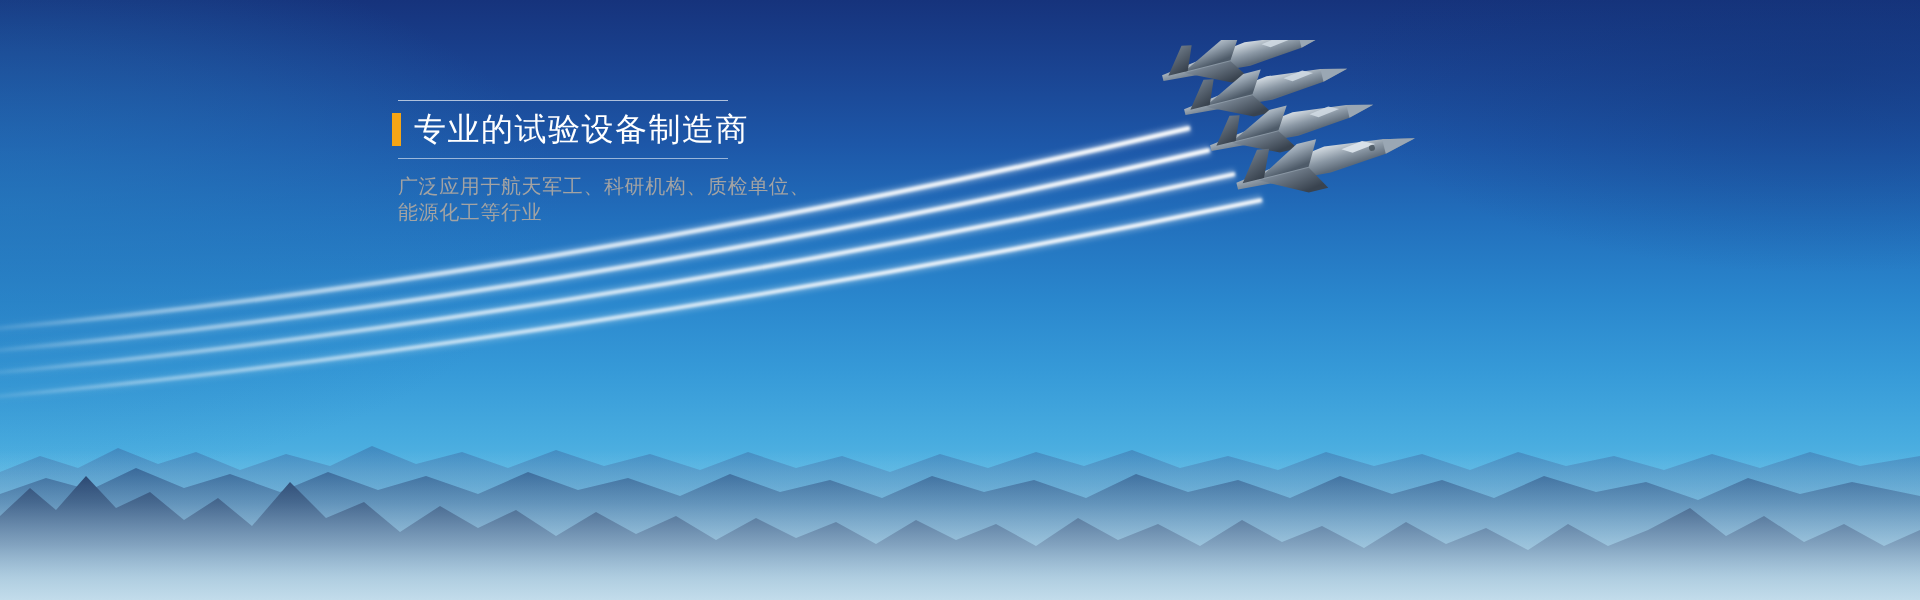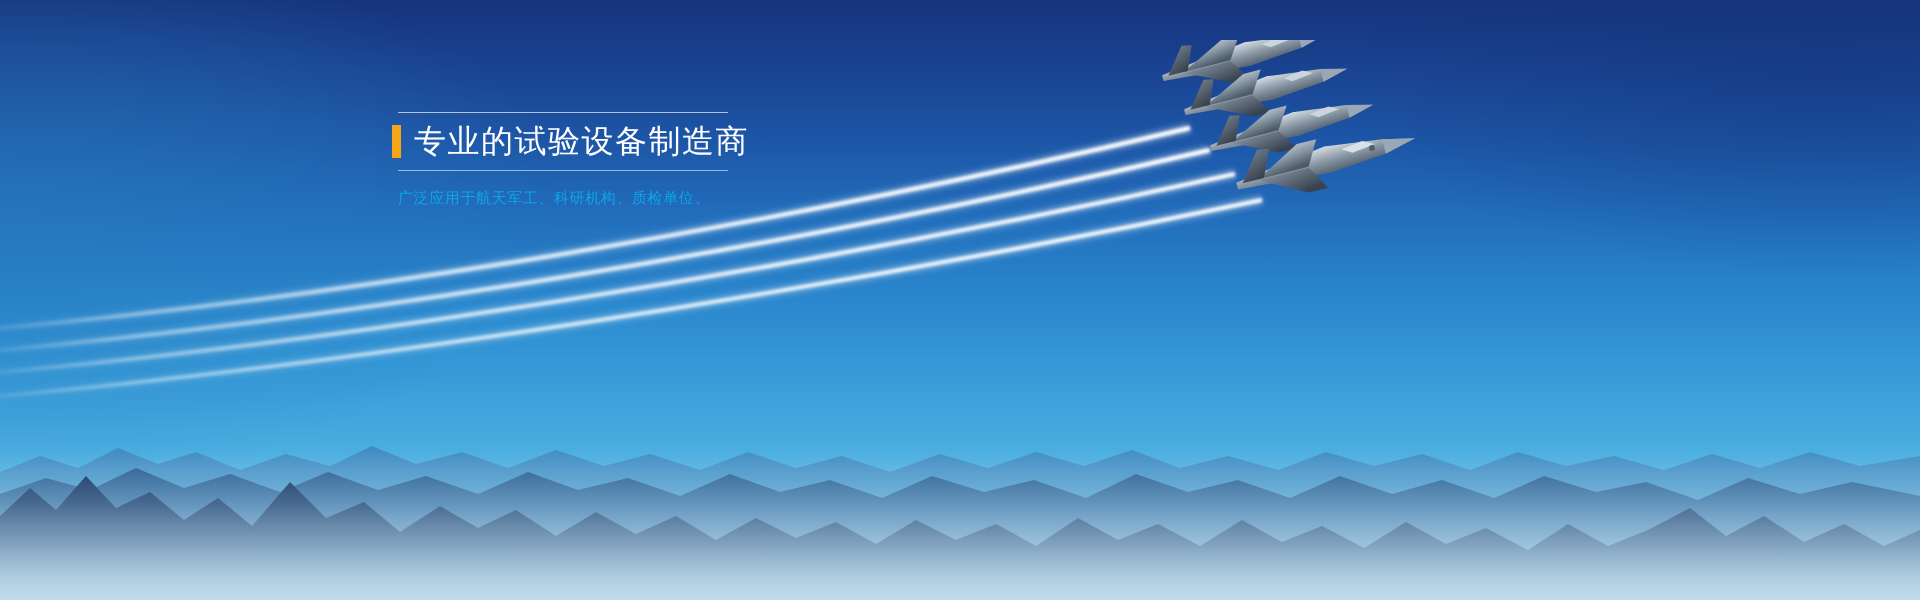--- a/index.html
+++ b/index.html
@@ -96,21 +96,21 @@
       rgba(205,232,243,0.55) 62%,
       rgba(216,238,246,0.72) 85%,
       rgba(222,240,247,0.78) 100%);
     pointer-events: none;
   }
 
   
   .text-block {
     position: absolute;
     left: 392px;
-    top: 112px;
+    top: 100px;
     width: 380px;
   }
   .rule-top {
     width: 330px;
     height: 1px;
     background: rgba(255,255,255,0.65);
     margin-left: 6px;
   }
   .headline-row {
     display: flex;
@@ -135,22 +135,22 @@
   .rule-bottom {
     width: 330px;
     height: 1px;
     background: rgba(255,255,255,0.55);
     margin-left: 6px;
     margin-top: 12px;
   }
   .subtitle {
     margin-top: 14px;
     margin-left: 6px;
-    color: #0ea5e9;
-    font-size: 15px;
+    color: #a3a3a3;
+    font-size: 20px;
     line-height: 26px;
     letter-spacing: 0.6px;
     white-space: nowrap;
   }
   .subtitle-line { display: block; }
 </style>
 </head>
 <body>
 
 <div class="banner">
@@ -303,16 +303,17 @@
 
     <div class="headline-row">
       <div class="accent-bar"></div>
       <div class="headline">专业的试验设备制造商</div>
     </div>
 
     <div class="rule-bottom"></div>
 
     <div class="subtitle">
       <span class="subtitle-line">广泛应用于航天军工、科研机构、质检单位、</span>
+      <span class="subtitle-line">能源化工等行业</span>
     </div>
   </div>
 
 </div>
 
 </body></html>

